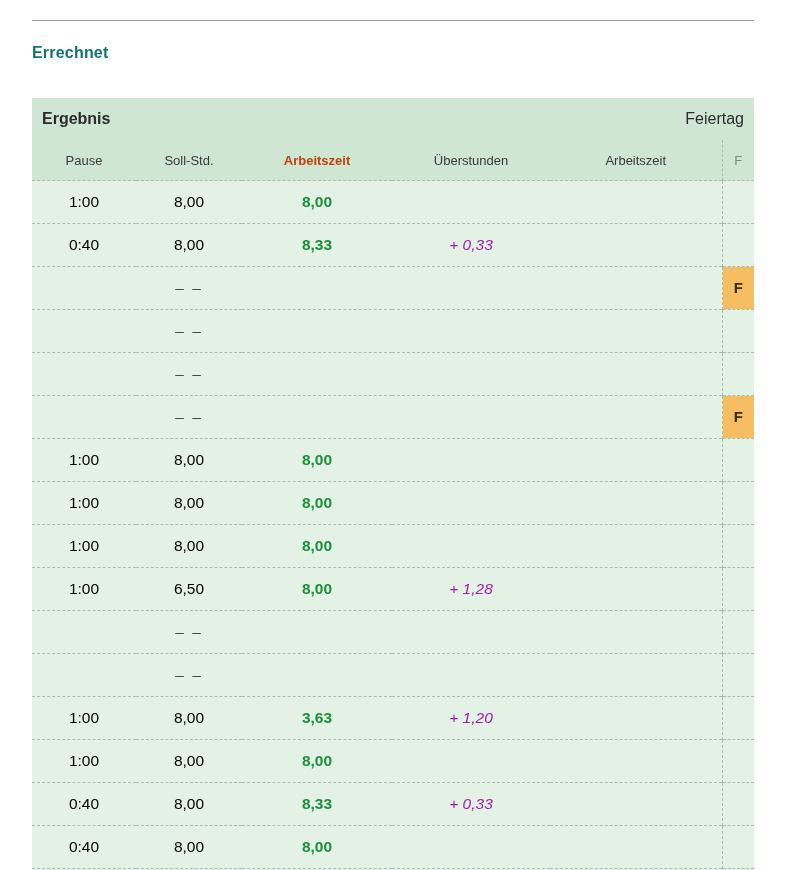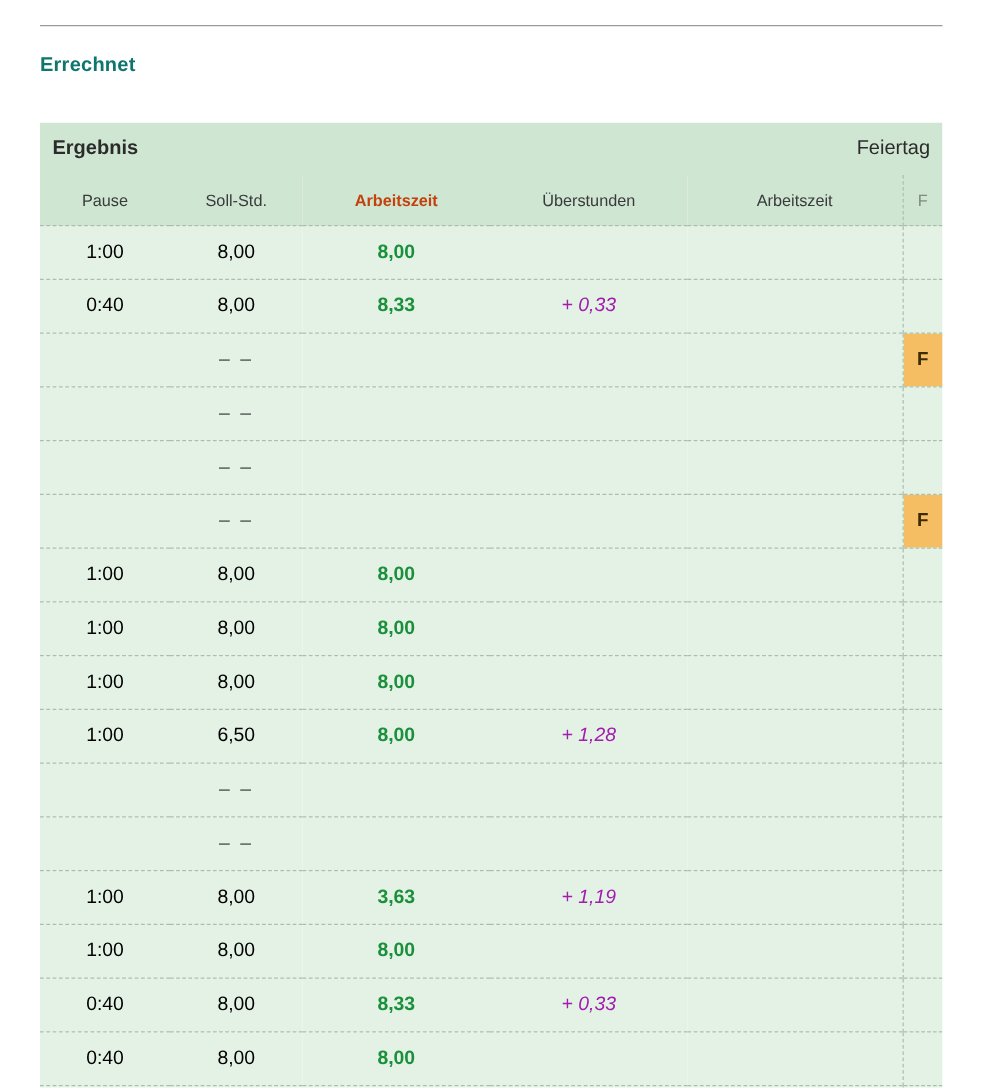--- a/index.html
+++ b/index.html
@@ -303,21 +303,21 @@
           <td></td>
           <td class="cell-f">
               <span class="f-empty"></span>
             </td>
         </tr>
 
         <tr class="data-row">
           <td>1:00</td>
           <td>8,00</td>
           <td class="cell-arbeit">3,63</td>
-          <td class="cell-ueber">+ 1,19</td>
+          <td class="cell-ueber">+ 1,20</td>
           <td></td>
           <td class="cell-f">
               <span class="f-empty"></span>
             </td>
         </tr>
 
         <tr class="data-row">
           <td>1:00</td>
           <td>8,00</td>
           <td class="cell-arbeit">8,00</td>

